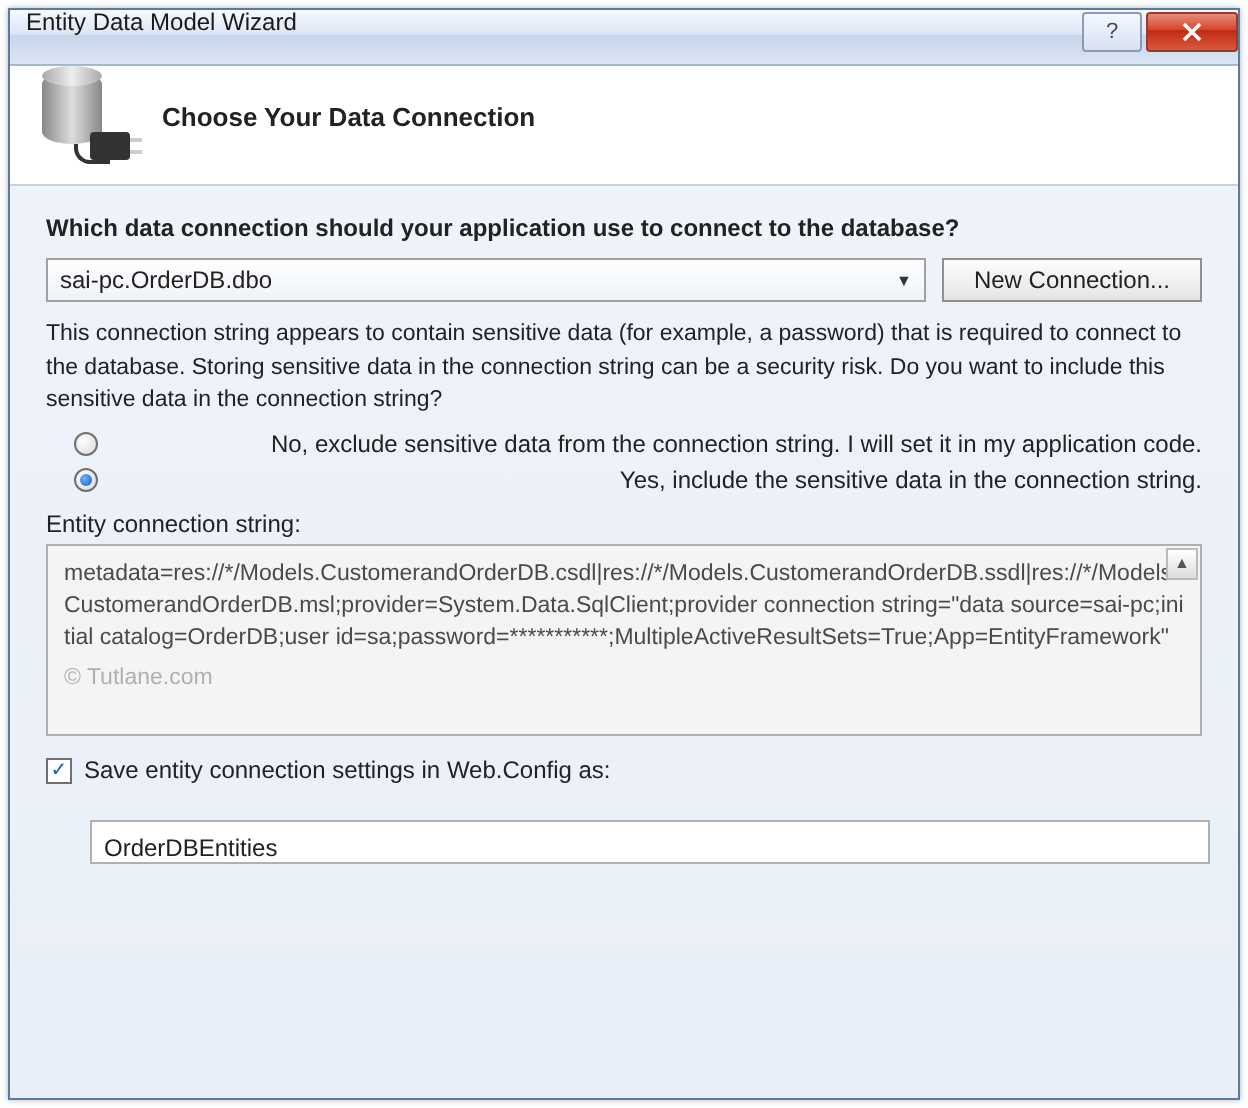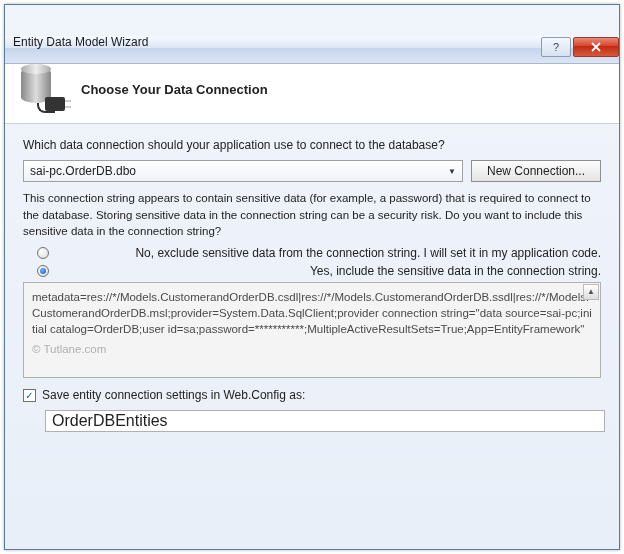--- a/index.html
+++ b/index.html
@@ -22,21 +22,20 @@
     display: flex;
     flex-direction: column;
   }
   .titlebar {
     height: 28px;
     background: linear-gradient(to bottom, #f6f9ff 0%, #dde6f5 45%, #c7d5ec 46%, #dbe5f4 100%);
     border-bottom: 1px solid #a8b8d0;
     display: flex;
     align-items: center;
     padding: 0 0 16px 8px;
-    margin-top: 31px;
   }
   .titlebar-title {
     flex: 1;
     font-size: 12px;
     color: #1a1a1a;
   }
   .titlebar-btns { display: flex; height:100%; }
   .tbtn {
     width: 30px;
     height: 20px;
@@ -92,21 +91,21 @@
   .cord{
     position:absolute;bottom:0;left:20px;width:18px;height:10px;
     border:2px solid #333;border-top:none;border-right:none;border-radius:0 0 0 8px;
   }
   .header-title { font-weight:600; font-size:13px; }
   .body {
     padding: 14px 18px 10px 18px;
     flex:1;
     overflow:hidden;
   }
-  .q-label { font-weight:400; margin-bottom:8px; font-size:12px; }
+  .q-label { font-weight:700; margin-bottom:8px; font-size:12px; }
   .conn-row { display:flex; gap:8px; margin-bottom:8px;text-align:center; }
   .combo {
     flex:1; height:22px;
     border:1px solid #a0a0a0;
     background:linear-gradient(to bottom,#fff,#eef2f8);
     display:flex;align-items:center;
     padding:0 6px;
     position:relative;
     font-size:12px;
   }
@@ -152,24 +151,24 @@
     background:linear-gradient(#fff,#ddd);border:1px solid #bbb;
     display:flex;align-items:center;justify-content:center;font-size:8px;color:#555;
   }
   .watermark{color:#b0b0b0;margin-top:4px;}
   .check-row{display:flex;align-items:center;gap:6px;margin-top:10px;font-size:12px;}
   .checkbox{
     width:13px;height:13px;border:1px solid #707070;background:#fff;
     display:flex;align-items:center;justify-content:center;font-size:10px;color:#1a5fb4;
   }
   .text-input{
-    margin:8px 0 0 22px;
+    margin:18px 0 0 22px;
     border:1px solid #b0b0b0;background:#fff;
-    height:22px;padding:0 6px;display:flex;align-items:center;
-    font-size:16px;width:560px;
+    height:22px;padding:0 6px;display:flex;align-items:flex-end;
+    font-size:12px;width:560px;
   }
   .footer{
     border-top:1px solid #d0d0d0;
     padding:10px 14px;
     display:flex;justify-content:flex-end;gap:6px;
     background:#f0f0f0;
   }
   .btn.default{
     border:1px solid #3c7fb1;
     box-shadow:inset 0 0 0 1px #a7d1f0;
@@ -218,20 +217,21 @@
 
     <div class="radio-row">
       <span class="radio"></span>
       <span>No, exclude sensitive data from the connection string. I will set it in my application code.</span>
     </div>
     <div class="radio-row">
       <span class="radio checked"></span>
       <span>Yes, include the sensitive data in the connection string.</span>
     </div>
 
+    <div class="field-label">Entity connection string:</div>
     <div class="textarea-box">
       <span>metadata=res://*/Models.CustomerandOrderDB.csdl|res://*/Models.CustomerandOrderDB.ssdl|res://*/Models.CustomerandOrderDB.msl;provider=System.Data.SqlClient;provider connection string="data source=sai-pc;initial catalog=OrderDB;user id=sa;password=***********;MultipleActiveResultSets=True;App=EntityFramework"</span>
       <div class="watermark">© Tutlane.com</div>
       <div class="scroll-up">▲</div>
     </div>
 
     <div class="check-row">
       <span class="checkbox">✓</span>
       <span>Save entity connection settings in Web.Config as:</span>
     </div>

